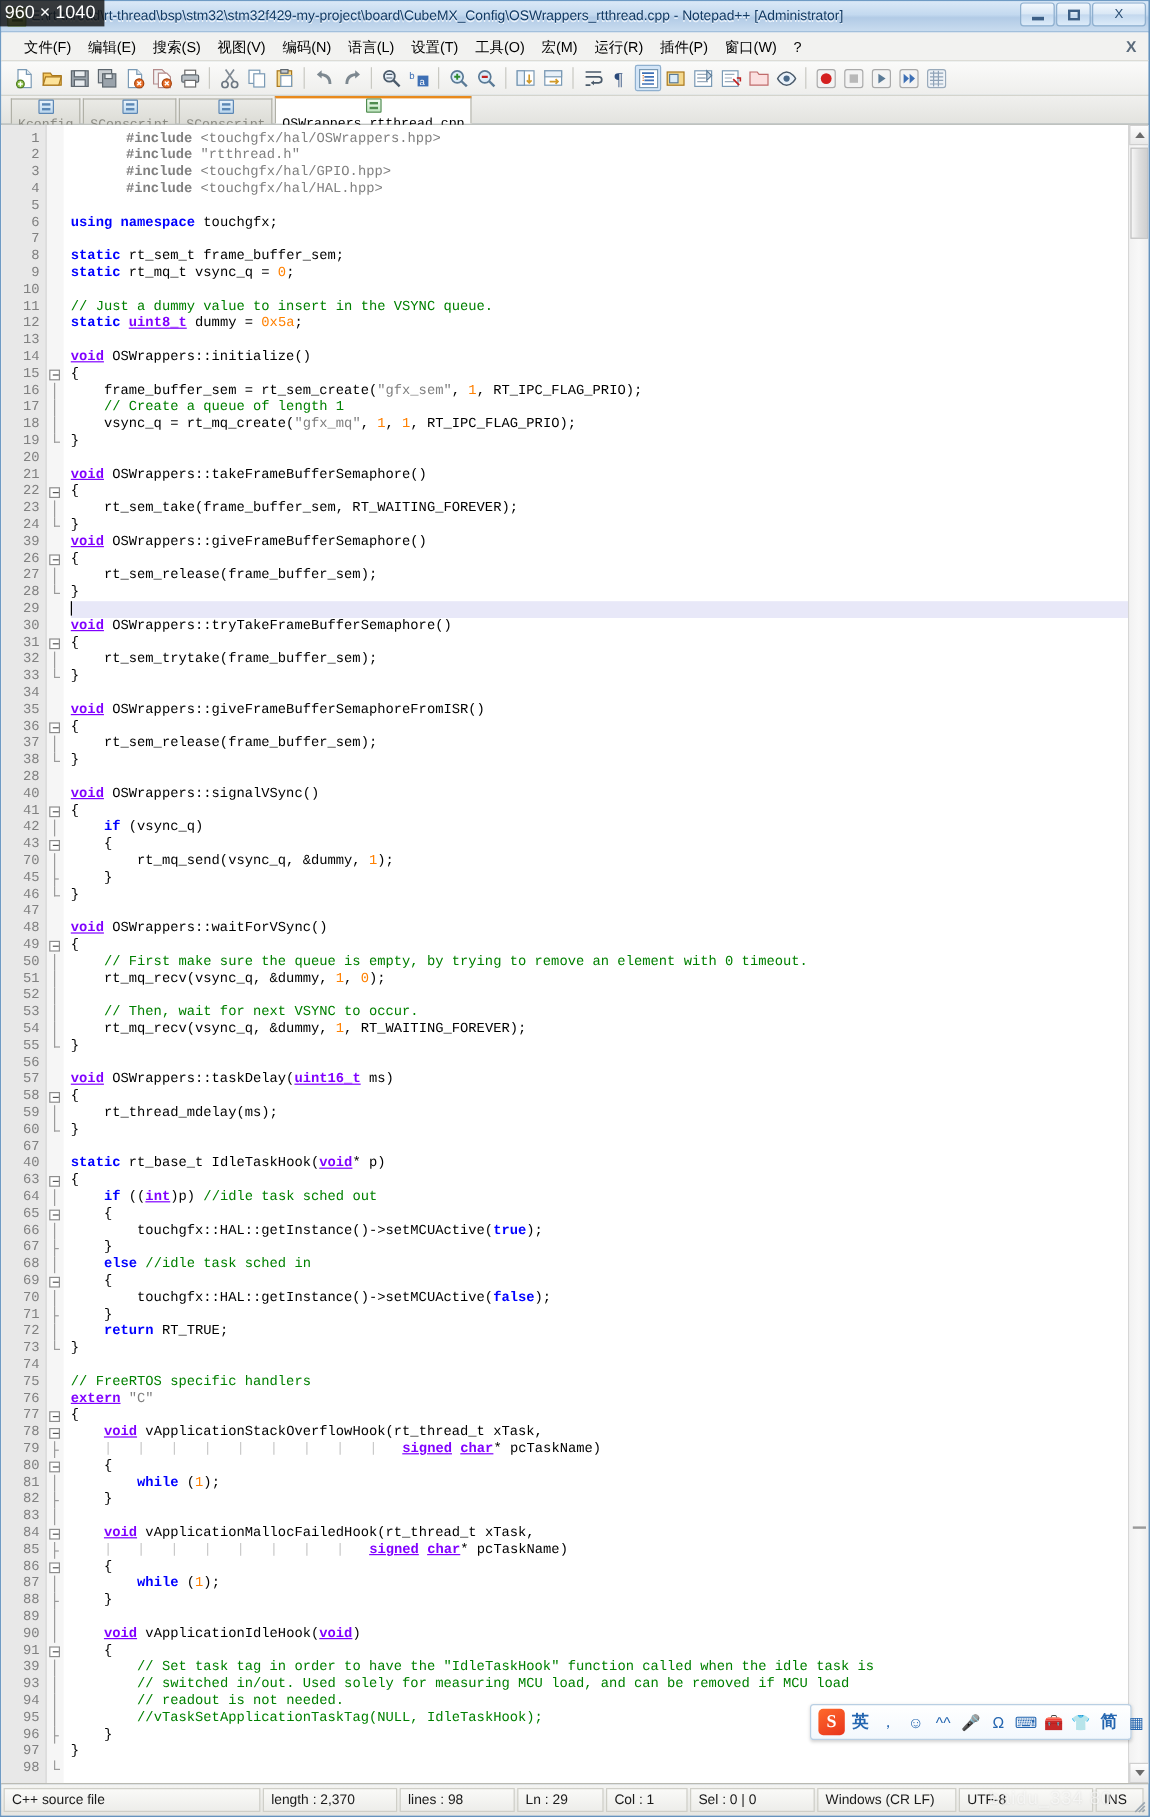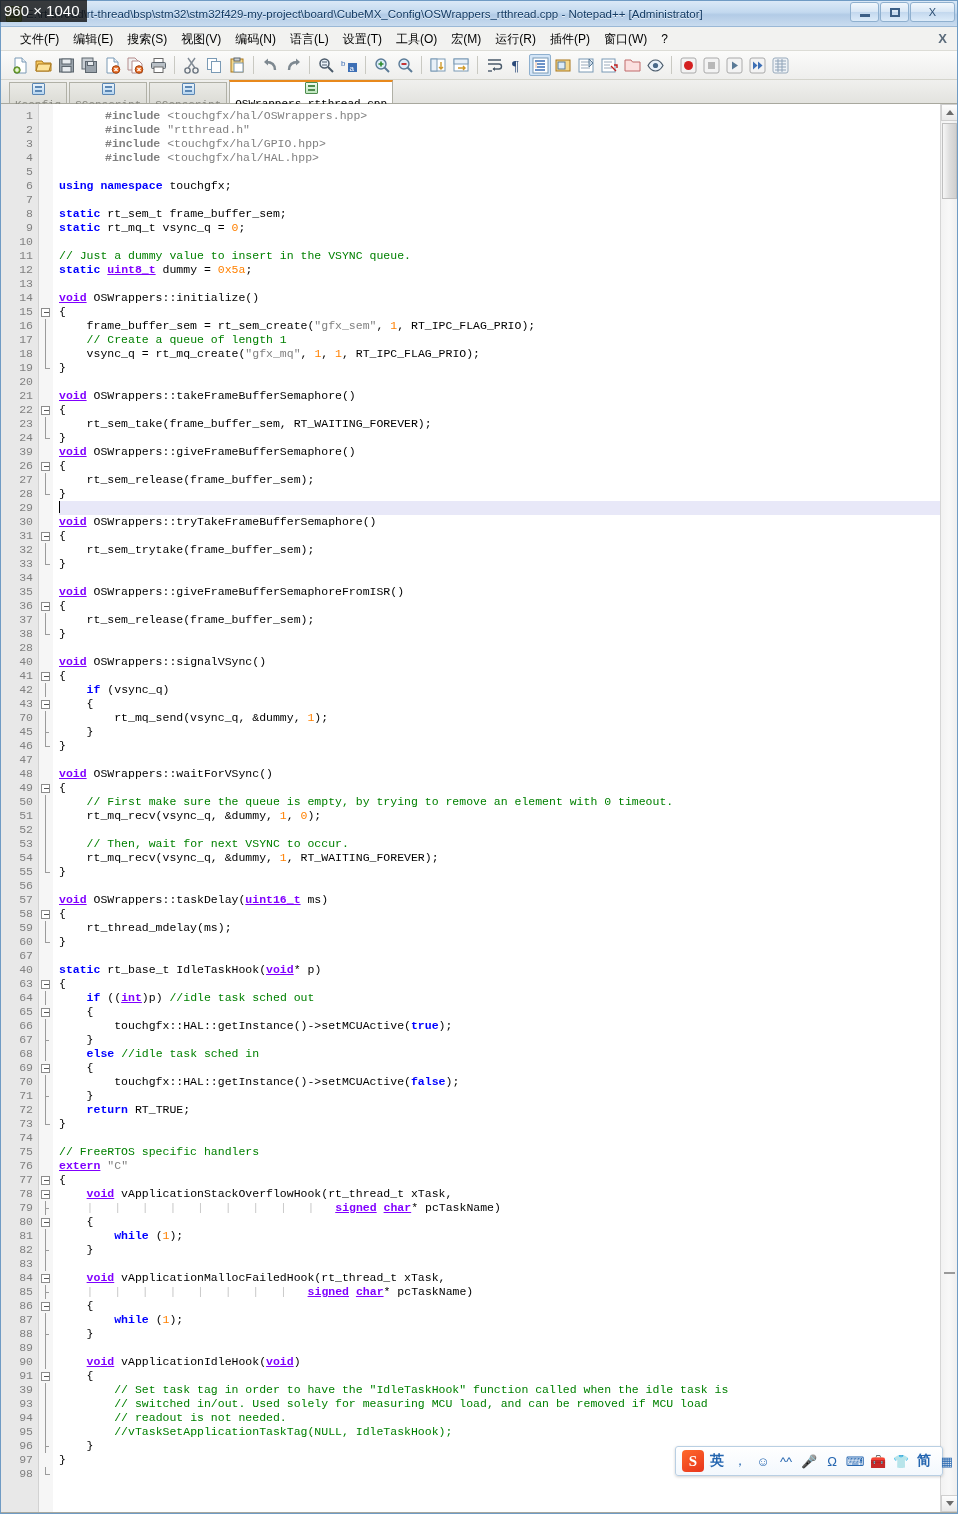--- a/index.html
+++ b/index.html
@@ -915,15 +915,30 @@
       <div class="ime-item">🎤</div>
       <div class="ime-item">Ω</div>
       <div class="ime-item">⌨</div>
       <div class="ime-item">🧰</div>
       <div class="ime-item">👕</div>
       <div class="ime-item cn">简</div>
       <div class="ime-item">▦</div>
     </div>
   </div>
 
+  <div id="statusbar">
+    <div class="sb-cell" style="width:214px">C++ source file</div>
+    <div class="sb-cell" style="width:112px">length : 2,370</div>
+    <div class="sb-cell" style="width:96px">lines : 98</div>
+    <div class="sb-cell" style="width:72px">Ln : 29</div>
+    <div class="sb-cell" style="width:68px">Col : 1</div>
+    <div class="sb-cell grow">Sel : 0 | 0</div>
+    <div class="sb-cell" style="width:116px">Windows (CR LF)</div>
+    <div class="sb-cell" style="width:112px">UTF-8</div>
+    <div class="sb-cell" style="width:40px">INS</div>
+    <div id="watermark">baidu_334     80</div>
+    <svg id="grip" viewBox="0 0 12 12">
+        <path d="M11 3L3 11M11 6L6 11M11 9L9 11" stroke="#9aa6b0" stroke-width="1.4"></path>
+      </svg>
+  </div>
 </div>
 
 <div id="size-badge">960 × 1040</div>
 
 </body></html>

